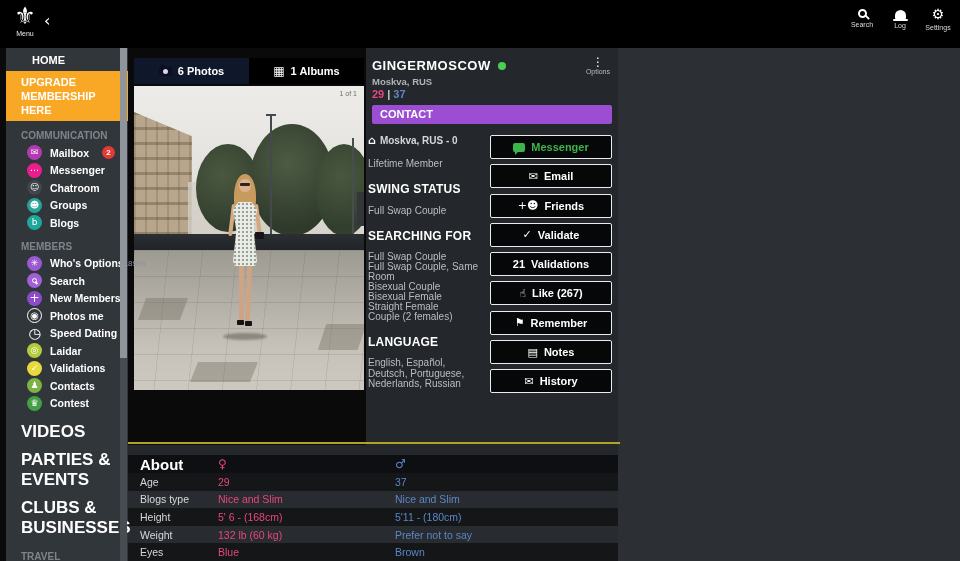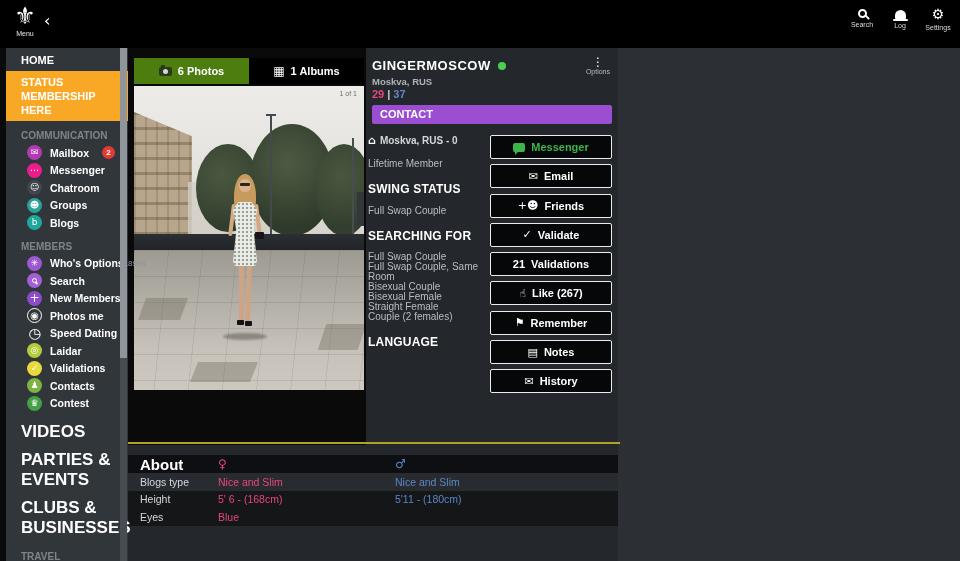--- a/index.html
+++ b/index.html
@@ -19,21 +19,21 @@
   .mag { display:inline-block; width:9px; height:9px; border:2px solid #fff; border-radius:50%; position:relative; margin-top:2px;}
   .mag::after { content:""; position:absolute; width:6px; height:2px; background:#fff; transform:rotate(45deg); right:-5px; bottom:-2px; }
   .bell { width:11px; height:9px; background:#fff; border-radius:6px 6px 1px 1px; position:relative; margin-top:3px; }
   .bell::after { content:""; position:absolute; left:-2px; bottom:-2px; width:15px; height:2px; background:#fff; border-radius:1px; }
   .gear { font-size:14px; line-height:14px; }
 
   
   .sidebar { position:absolute; left:0; top:48px; width:128px; bottom:0; background:#31363b; border-left:6px solid #0b0b0b; z-index:20; }
   .sb-track { position:absolute; right:1px; top:0; bottom:0; width:7px; background:#474c52; }
   .sb-thumb { position:absolute; left:0; top:0; width:7px; height:310px; background:#8f959b; }
-  .sb-home { padding:6px 0 5px 15px; font-size:11px; font-weight:bold; color:#fff; cursor:pointer; }
+  .sb-home { padding:6px 0 5px 26px; font-size:11px; font-weight:bold; color:#fff; cursor:pointer; }
   .sb-upgrade { background:#f9a825; color:#fff; font-size:11px; font-weight:bold; line-height:14px;
                 padding:4px 18px 4px 15px; cursor:pointer; }
   .sb-header { margin:9px 0 3px 15px; font-size:10px; font-weight:bold; color:#7d858c; }
   .sb-item { display:flex; align-items:center; height:17.5px; padding-left:21px; cursor:pointer; }
   .sb-item .lbl { font-size:10.5px; font-weight:bold; color:#fff; margin-left:8px; white-space:nowrap; }
   .ic { width:15px; height:15px; border-radius:50%; flex:none; display:flex; align-items:center;
         justify-content:center; font-size:9px; line-height:9px; color:#fff; }
   .magsm { display:inline-block; width:5px; height:5px; border:1.5px solid #fff; border-radius:50%; position:relative; }
   .magsm::after { content:""; position:absolute; width:3px; height:1.5px; background:#fff; transform:rotate(45deg); right:-2px; bottom:-1px; }
   .sb-count { margin-left:auto; margin-right:14px; font-size:8px; color:#8d9399; }
@@ -50,21 +50,21 @@
 
   
   .main { position:absolute; left:128px; top:48px; right:0; bottom:0; background:#2c3035; }
   .content { position:absolute; left:0; top:0; width:490px; bottom:0; background:#24272b; }
 
   
   .photo-col { position:absolute; left:0; top:0; width:238px; height:397px; background:#0a0a0b; }
   .tabs { position:absolute; left:6px; top:10px; width:230px; height:26px; display:flex; }
   .tab { flex:1; display:flex; align-items:center; justify-content:center; gap:6px;
          font-size:11px; font-weight:bold; color:#fff; cursor:pointer; }
-  .tab-active { background:#4d7c0f;text-align:right; }
+  .tab-active { background:#0f172a;text-align:right; }
   .tab-idle { background:#000; }
   .cam { width:13px; height:9px; background:rgba(15,8,30,.55); border-radius:2px; position:relative; }
   .cam::before { content:""; position:absolute; left:4px; top:2px; width:5px; height:5px; border-radius:50%; background:#d9d2ec; }
   .cam::after { content:""; position:absolute; top:-2px; left:2px; width:4px; height:2px; background:rgba(15,8,30,.55); }
   .grid-ic { font-size:12px; line-height:12px; }
 
   
   .photo { position:absolute; left:6px; top:38px; width:230px; height:304px; overflow:hidden; cursor:pointer;
            background:linear-gradient(#edece8, #e0deda 40%, #cfccc5 54%); }
   .bld-left { position:absolute; left:0; top:26px; width:58px; height:152px; background:#b7a68c;
@@ -174,21 +174,21 @@
     </div>
     <div class="tb-act">
       <span class="gear icf">⚙</span>
       <span class="lbl">Settings</span>
     </div>
   </div>
 </div>
 
 <div class="sidebar">
   <div class="sb-home">HOME</div>
-  <div class="sb-upgrade">STATUS MEMBERSHIP HERE</div>
+  <div class="sb-upgrade">UPGRADE MEMBERSHIP HERE</div>
 
   <div class="sb-header">COMMUNICATION</div>
   <div class="sb-item">
     <span class="ic icf ic-mailbox">✉</span>
     <span class="lbl">Mailbox</span>
     <span class="sb-badge">2</span>
   </div>
   <div class="sb-item">
     <span class="ic icf ic-messenger">⋯</span>
     <span class="lbl">Messenger</span>
@@ -338,20 +338,21 @@
         <div class="ph">SEARCHING FOR</div>
         <div class="plist">
           <div>Full Swap Couple</div>
           <div>Full Swap Couple, Same Room</div>
           <div>Bisexual Couple</div>
           <div>Bisexual Female</div>
           <div>Straight Female</div>
           <div>Couple (2 females)</div>
         </div>
         <div class="ph">LANGUAGE</div>
+        <div class="plang">English, Español, Deutsch, Portuguese, Nederlands, Russian</div>
       </div>
 
       <div class="btns">
         <div class="btn btn-msg">
           <span class="bubble"></span>
           <span>Messenger</span>
         </div>
         <div class="btn">
           <span class="bg icf">✉</span>
           <span>Email</span>
@@ -388,29 +389,40 @@
     </div>
 
     <div class="divider"></div>
 
     <div class="about">
       <div class="trow thead">
         <span class="c0">About</span>
         <span class="gsym gf icf">♀</span>
         <span class="gsym gm icf">♂</span>
       </div>
+      <div class="trow r-dark">
+        <span class="c0">Age</span>
+        <span class="cf">29</span>
+        <span class="cm">37</span>
+      </div>
       <div class="trow r-light">
         <span class="c0">Blogs type</span>
         <span class="cf">Nice and Slim</span>
         <span class="cm">Nice and Slim</span>
       </div>
       <div class="trow r-dark">
         <span class="c0">Height</span>
         <span class="cf">5' 6 - (168cm)</span>
         <span class="cm">5'11 - (180cm)</span>
       </div>
+      <div class="trow r-light">
+        <span class="c0">Weight</span>
+        <span class="cf">132 lb (60 kg)</span>
+        <span class="cm">Prefer not to say</span>
+      </div>
       <div class="trow r-dark">
         <span class="c0">Eyes</span>
         <span class="cf">Blue</span>
+        <span class="cm">Brown</span>
       </div>
     </div>
   </div>
 </div>
 
 </body></html>

